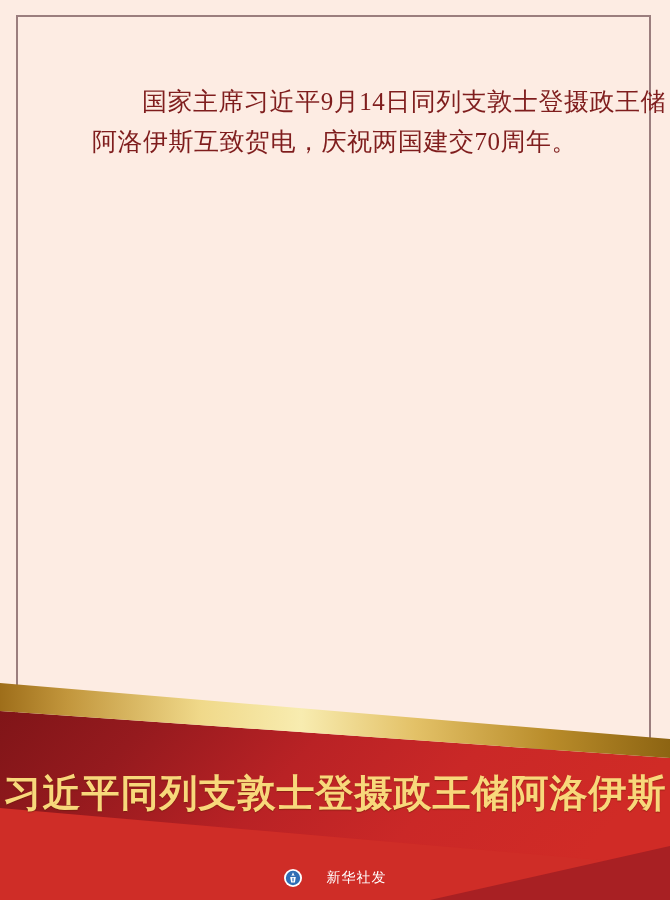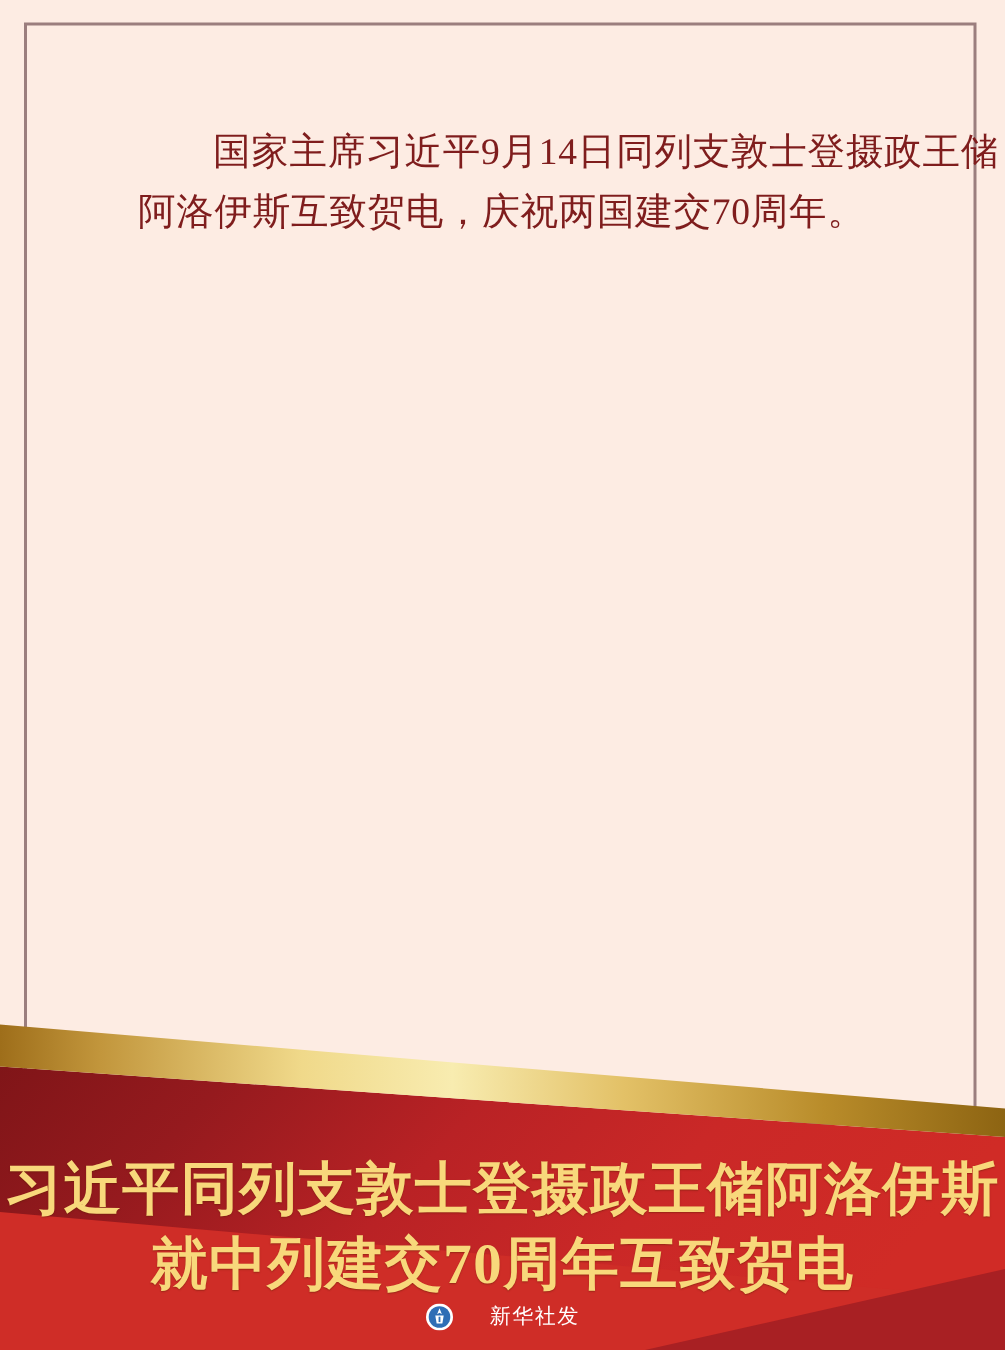--- a/index.html
+++ b/index.html
@@ -128,21 +128,20 @@
       </linearGradient>
     </defs>
     <polygon points="0,41 670,88 670,230 0,230" fill="url(#redgrad)"></polygon>
     <polygon points="0,138 670,196 670,230 0,230" fill="#cf2d27"></polygon>
     <polygon points="430,230 670,176 670,230" fill="#a82023"></polygon>
     <polygon points="0,13 670,69 670,88 0,41" fill="url(#goldgrad)"></polygon>
   </svg>
 
   <div class="banner-title">
     <span class="line">习近平同列支敦士登摄政王储阿洛伊斯</span>
-    <span class="line">就中列建交70周年互致贺电</span>
   </div>
 
   <div class="credit">
     <svg class="logo" viewBox="0 0 18 18" xmlns="http://www.w3.org/2000/svg">
       <circle cx="9" cy="9" r="9" fill="#ffffff"></circle>
       <circle cx="9" cy="9" r="7.2" fill="#2f6eb5"></circle>
       <path d="M9 3.2 L10.6 7.2 L9 6.2 L7.4 7.2 Z" fill="#ffffff"></path>
       <path d="M6.2 8.0 h5.6 l-0.9 5.4 h-3.8 Z" fill="#ffffff"></path>
       <rect x="8.4" y="8.8" width="1.2" height="3.6" fill="#2f6eb5"></rect>
     </svg>

